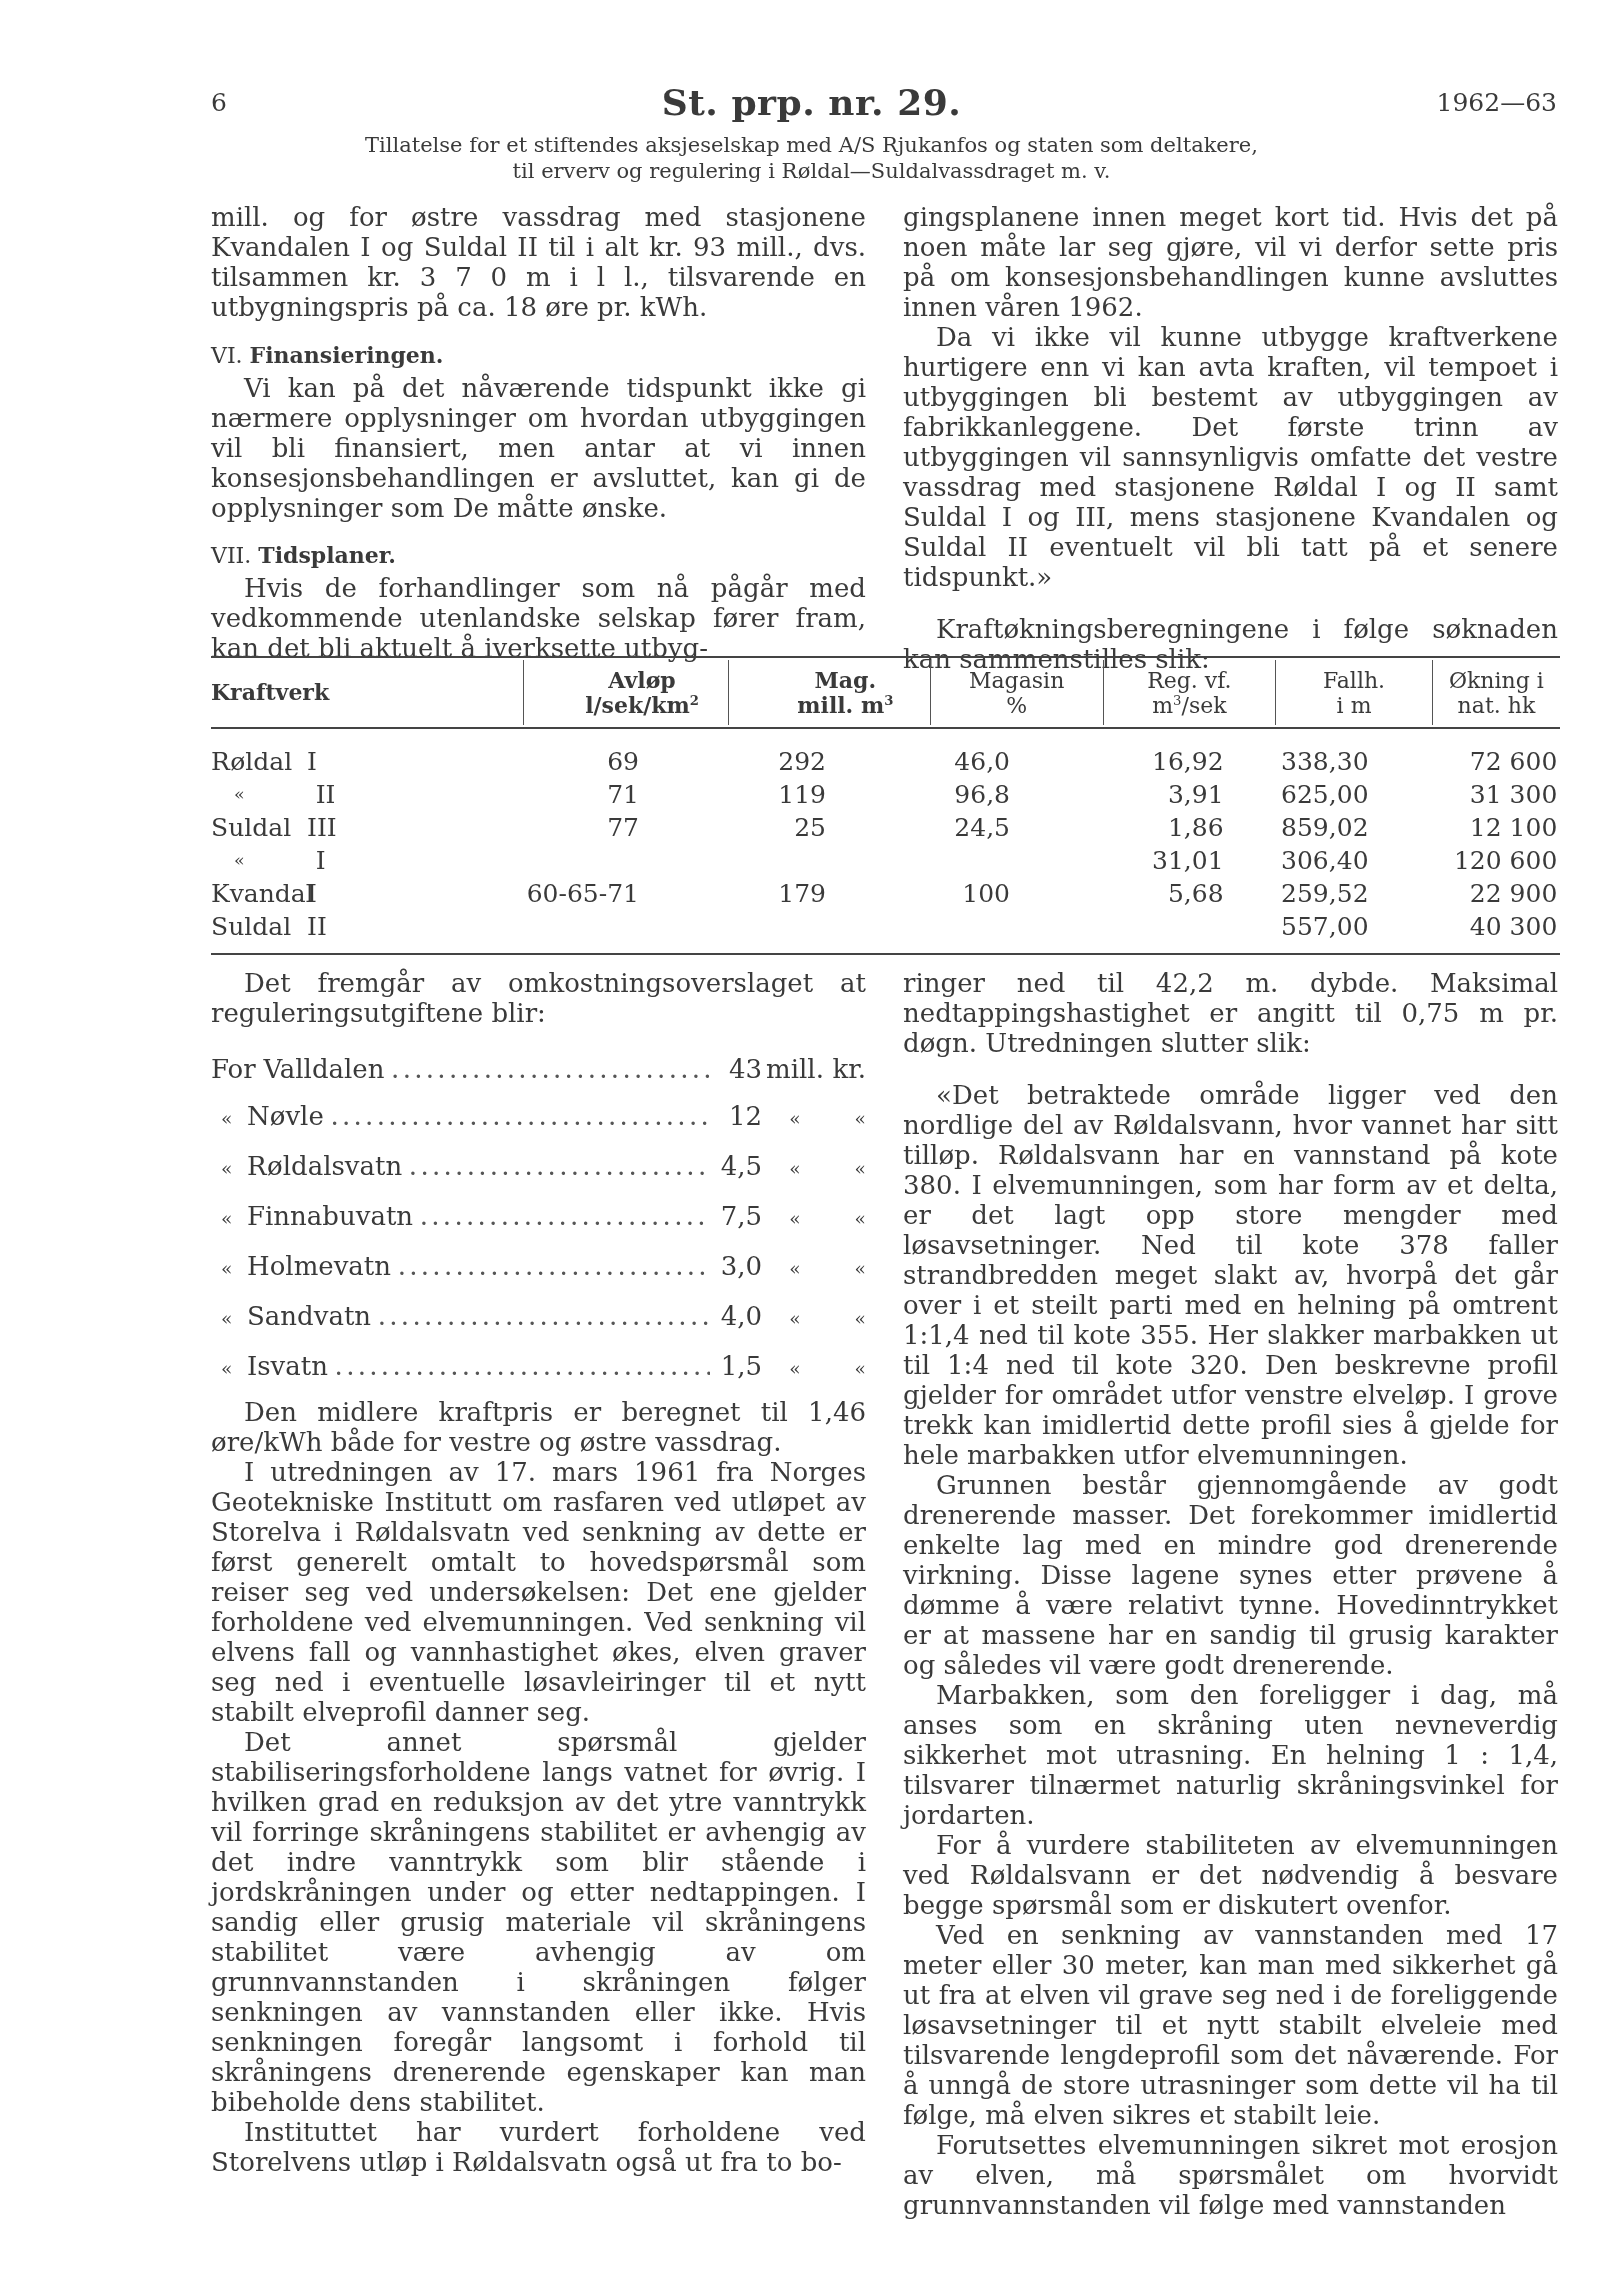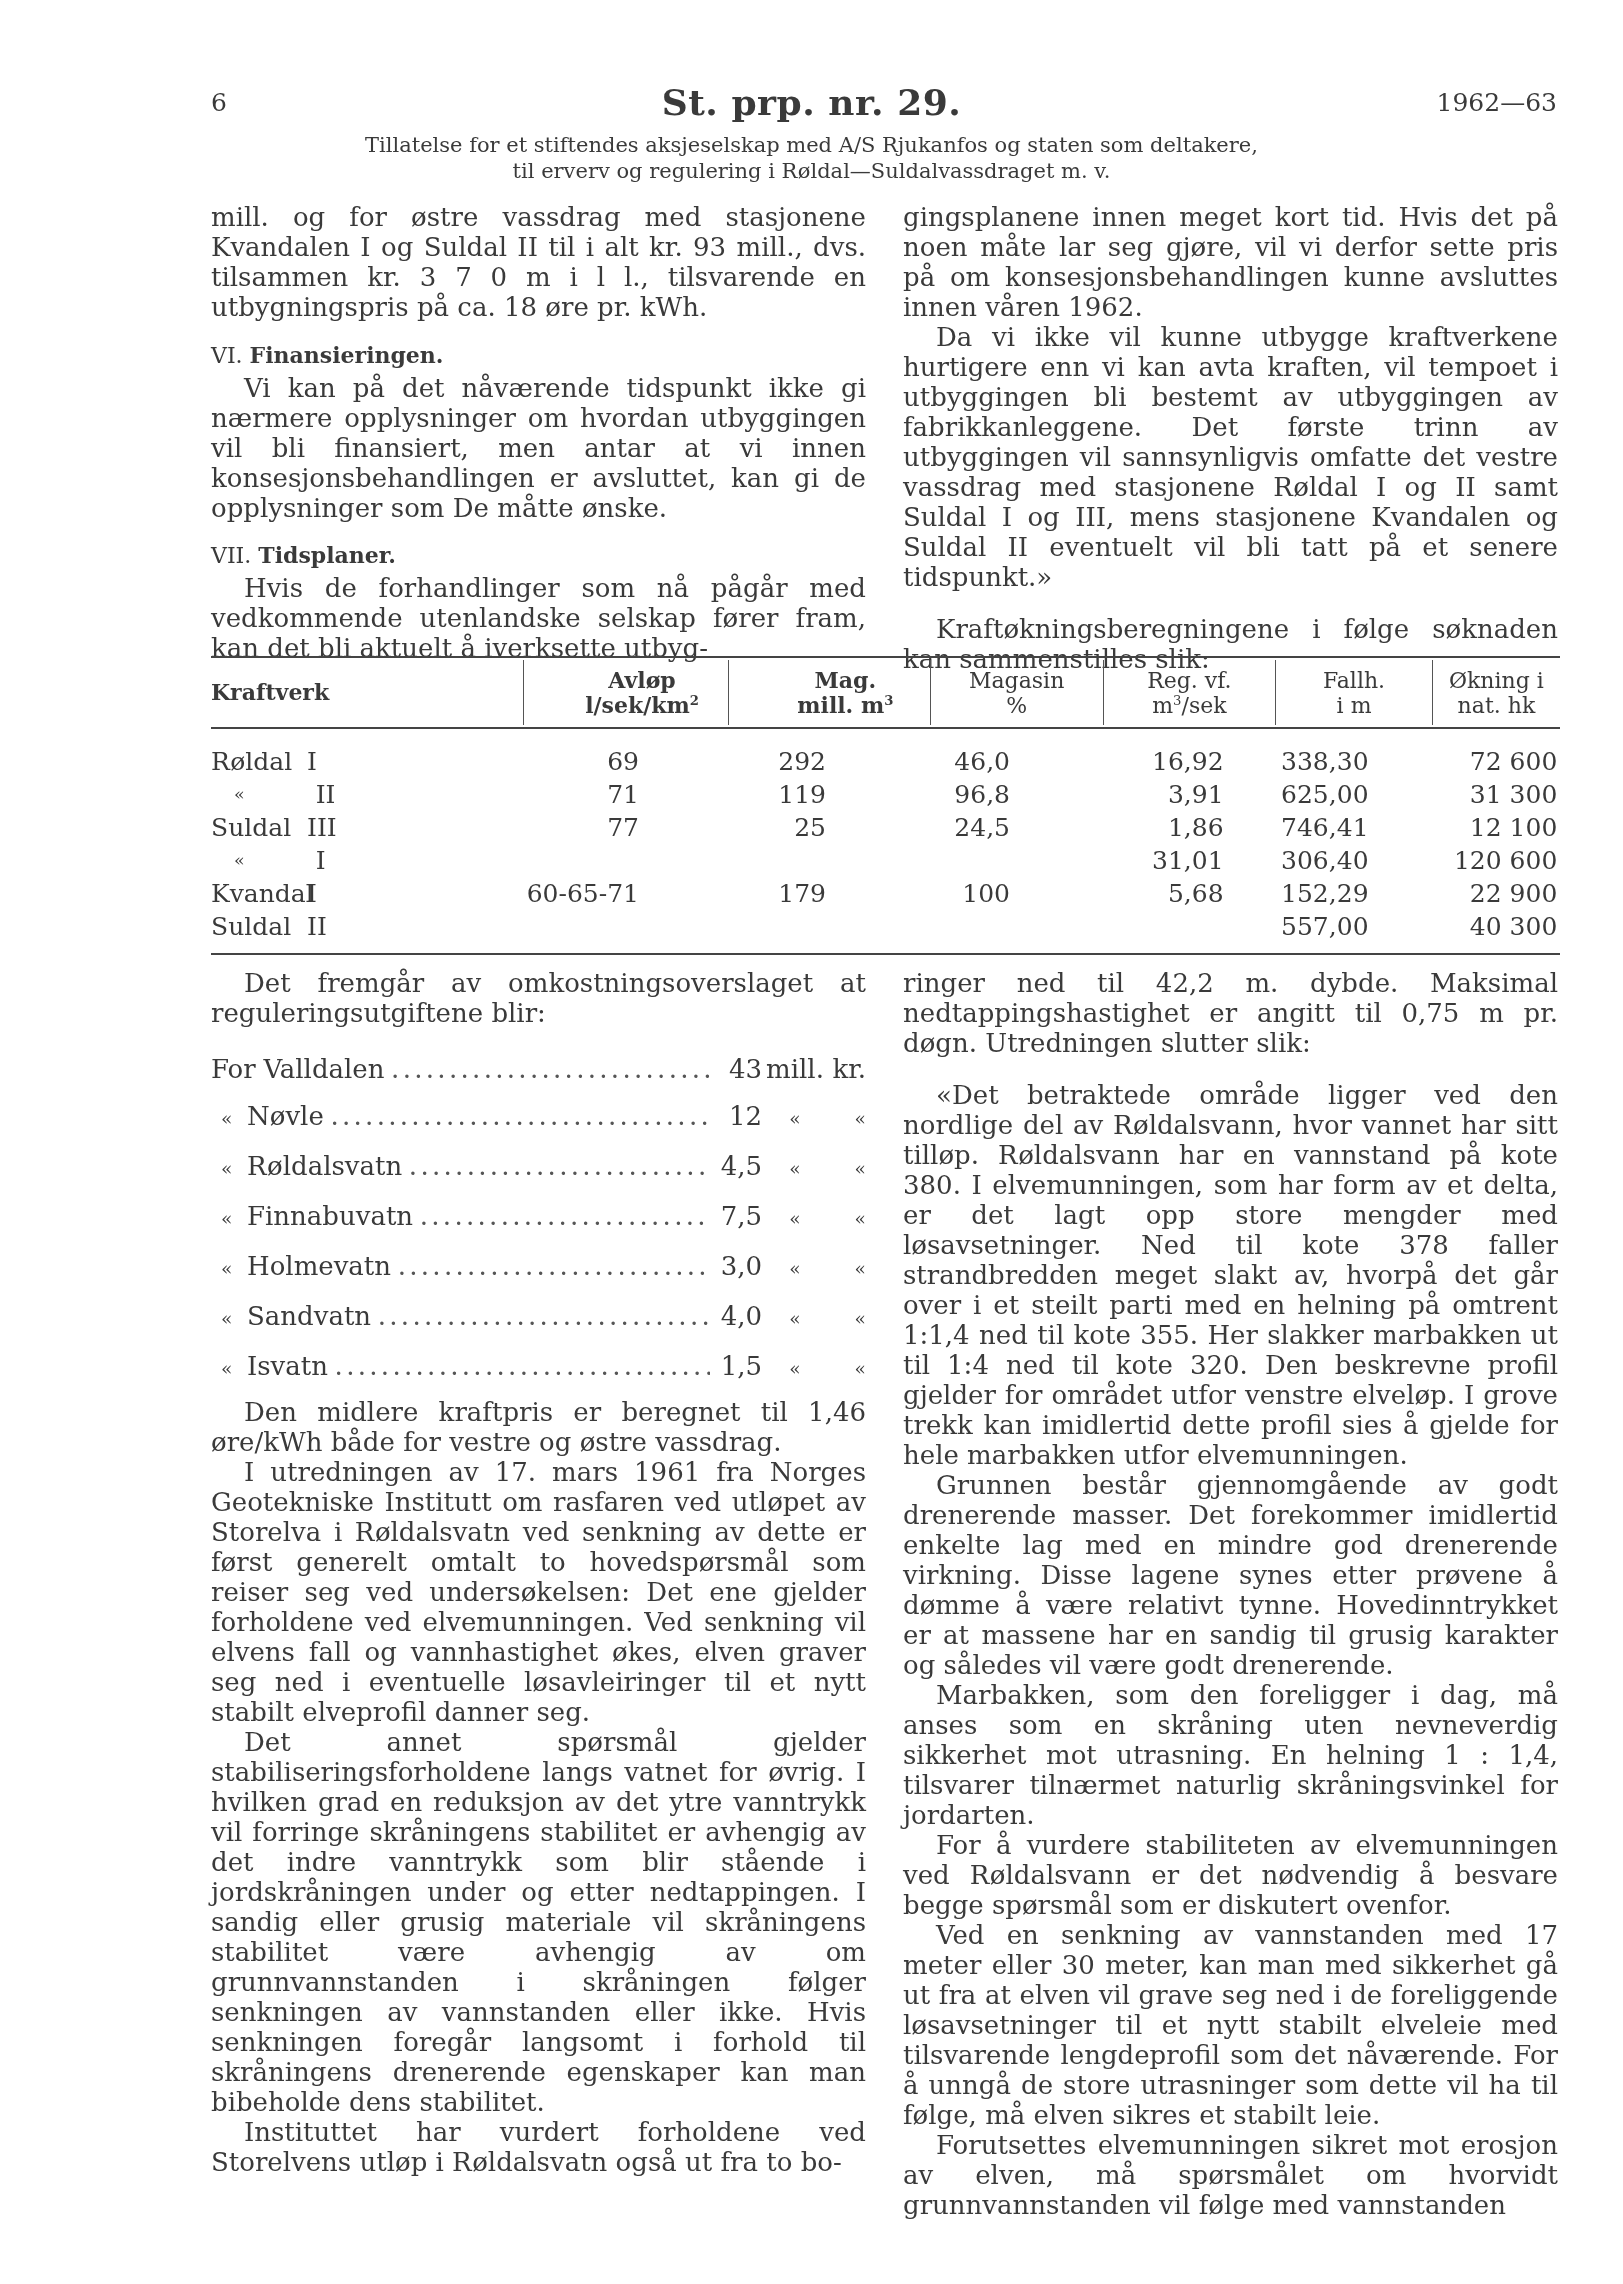--- a/index.html
+++ b/index.html
@@ -156,21 +156,21 @@
       </div>
       <div class="tr">
         <div class="c-name">
           <span class="station">Suldal</span>
           <span class="roman">III</span>
         </div>
         <div class="col-a">77</div>
         <div class="col-b">25</div>
         <div class="col-c">24,5</div>
         <div class="col-d">1,86</div>
-        <div class="col-e">746,41</div>
+        <div class="col-e">859,02</div>
         <div class="col-f">12 100</div>
       </div>
       <div class="tr">
         <div class="c-name">
           <span class="station ditto">«</span>
           <span class="roman">I</span>
         </div>
         <div class="col-a"></div>
         <div class="col-b"></div>
         <div class="col-c"></div>
@@ -180,21 +180,21 @@
       </div>
       <div class="tr">
         <div class="c-name">
           <span class="station">Kvandal</span>
           <span class="roman">I</span>
         </div>
         <div class="col-a">60-65-71</div>
         <div class="col-b">179</div>
         <div class="col-c">100</div>
         <div class="col-d">5,68</div>
-        <div class="col-e">152,29</div>
+        <div class="col-e">259,52</div>
         <div class="col-f">22 900</div>
       </div>
       <div class="tr">
         <div class="c-name">
           <span class="station">Suldal</span>
           <span class="roman">II</span>
         </div>
         <div class="col-a"></div>
         <div class="col-b"></div>
         <div class="col-c"></div>

